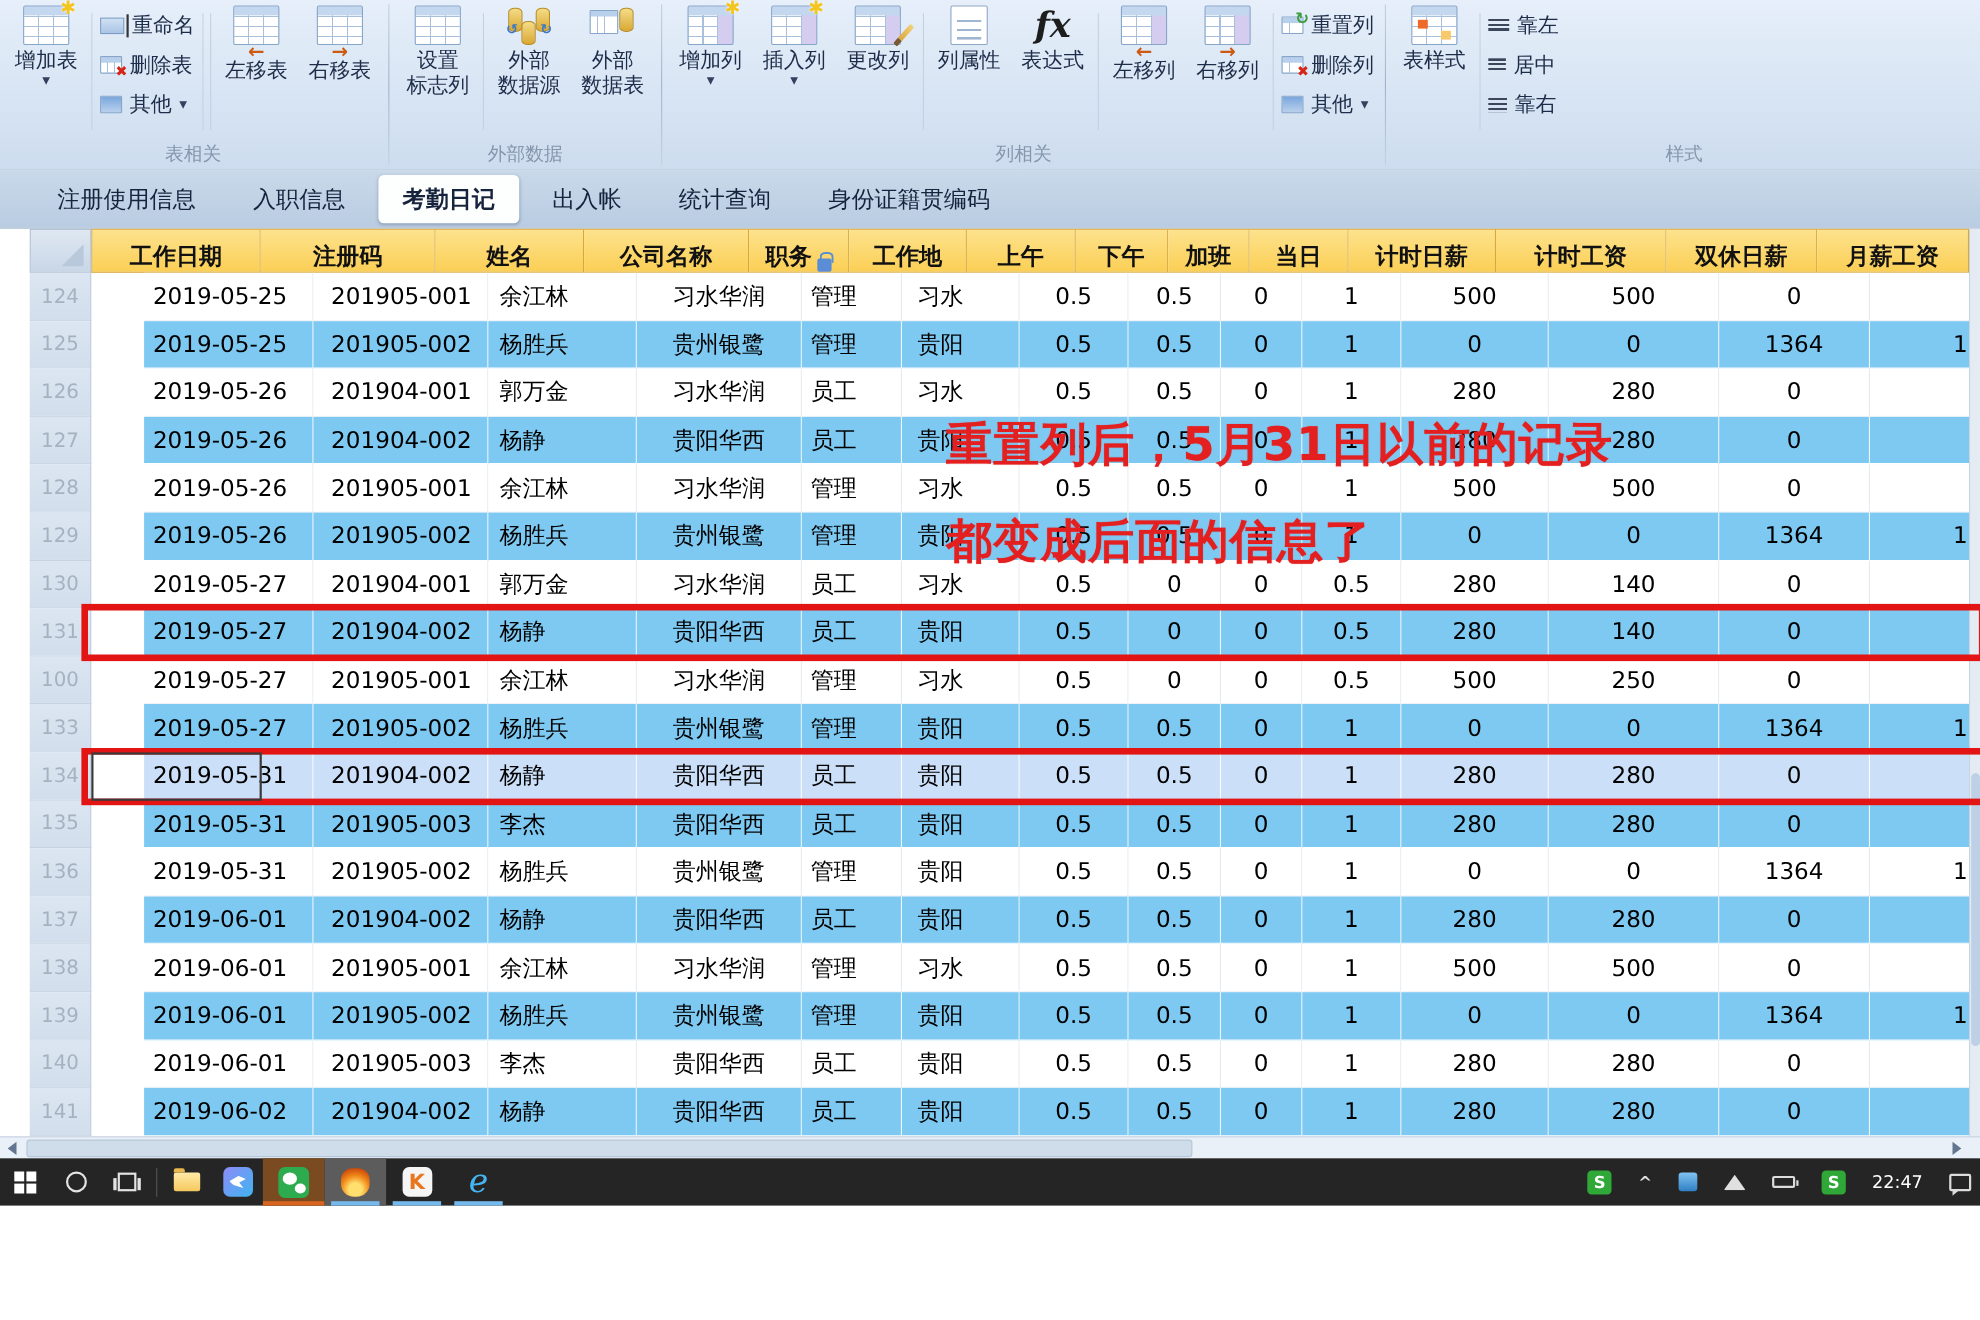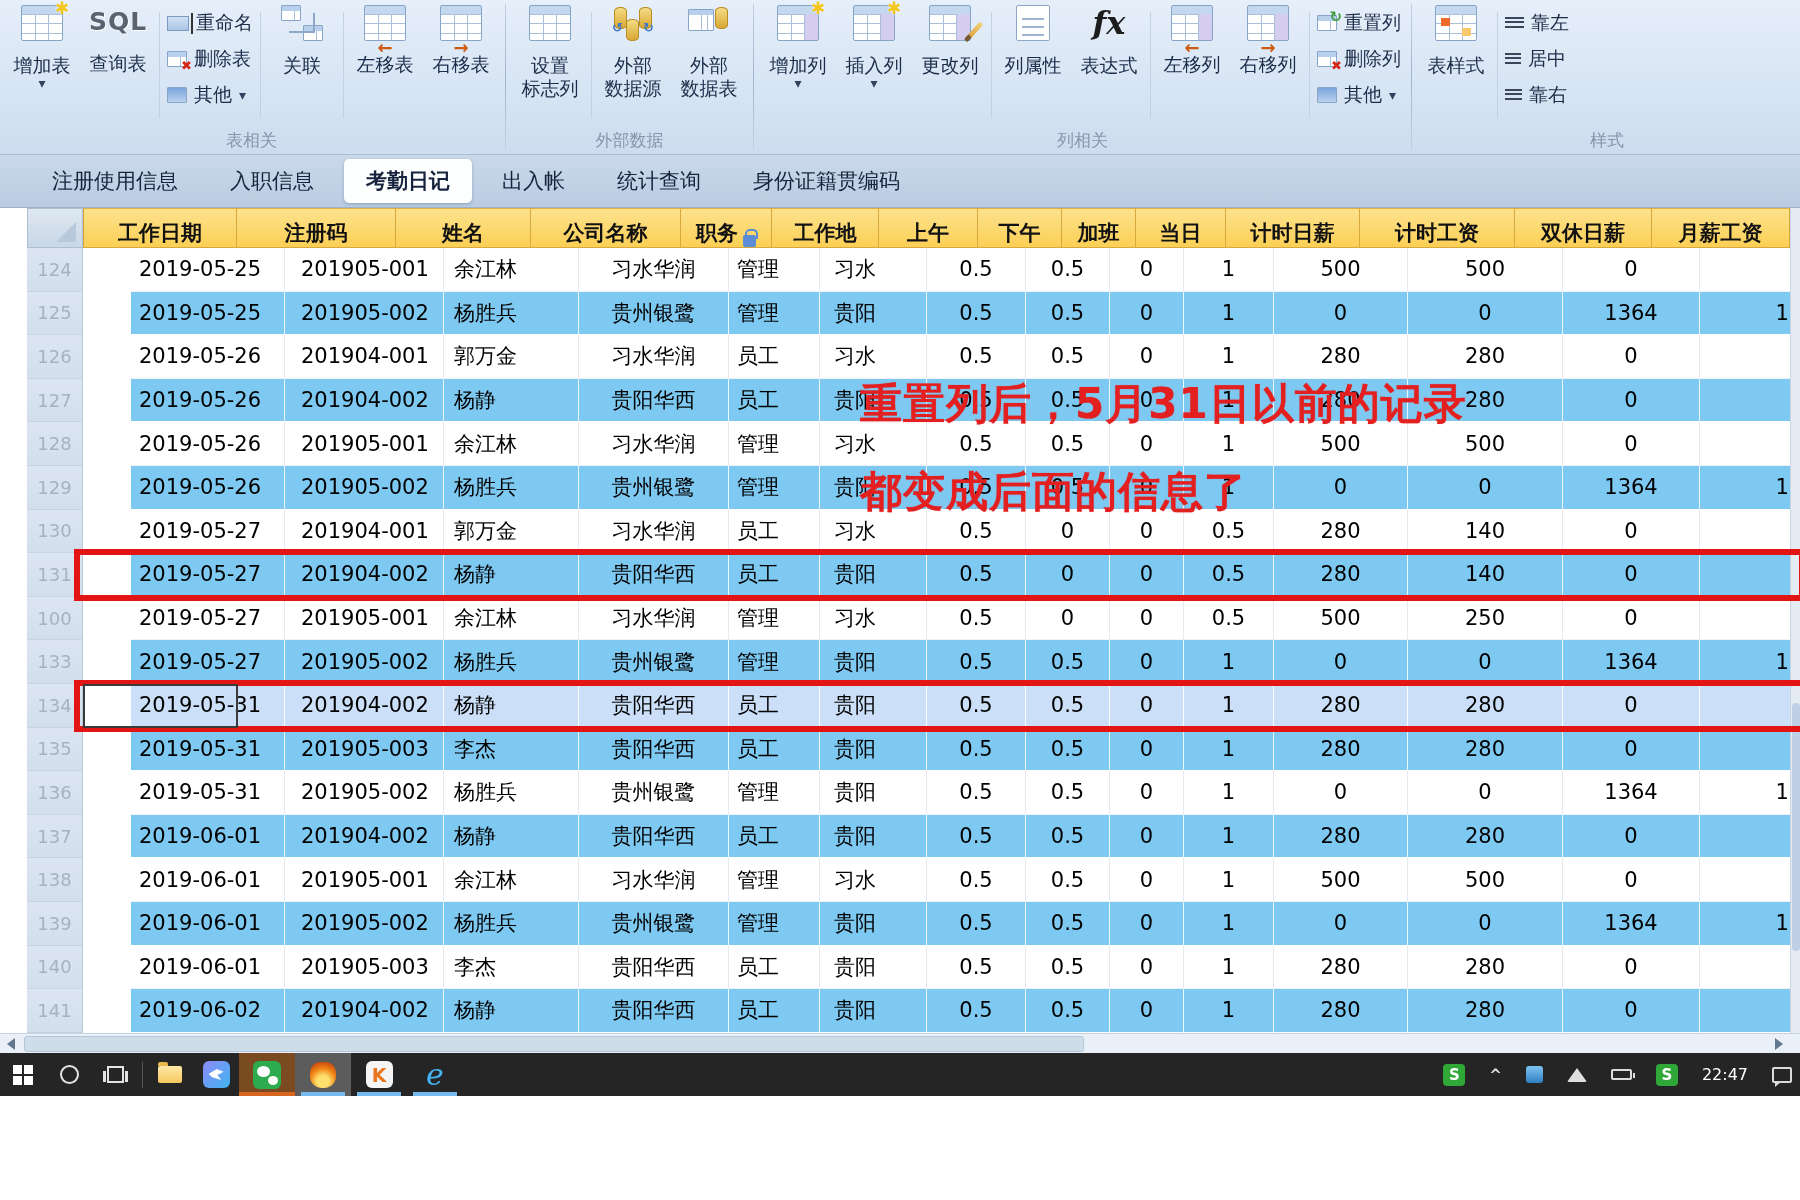--- a/index.html
+++ b/index.html
@@ -11,21 +11,21 @@
   .ribbon { position:absolute; left:0; top:0; width:1800px; height:155px;
     background:linear-gradient(#e6effa,#d4e2f2 70%,#cddcee);
     border-bottom:1px solid #aabfd6; display:flex; }
   .rgroup { display:flex; flex-direction:column; height:100%; }
   .rbtns { flex:1; display:flex; align-items:stretch; padding:2px 4px 0 4px; }
   .rlabel { height:26px; line-height:24px; text-align:center; color:#8596ad; font-size:17px; }
   .gsep { width:1px; background:linear-gradient(#c2d1e2,#9fb4cc,#c2d1e2); margin:4px 2px; }
   .msep { width:1px; background:#c3d2e3; margin:10px 3px; }
   .bb { width:76px; display:flex; flex-direction:column; align-items:center;
         color:#1d2c49; font-size:19px; line-height:23px; padding-top:3px; text-align:center; }
-  .bb .cap { margin-top:13px; }
+  .bb .cap { margin-top:3px; }
   .dd { font-size:14px; color:#33415e; line-height:12px; }
   .stack { display:flex; flex-direction:column; justify-content:flex-start; gap:10px; padding:8px 4px 0 4px; }
   .sb { display:flex; align-items:center; gap:7px; font-size:19px; color:#1d2c49; white-space:nowrap; }
 
   
   .tblic { position:relative; width:42px; height:36px; border:1px solid #87a5c9; border-radius:2px;
     background:
       linear-gradient(#c3d7ef,#c3d7ef) 0 0/100% 8px no-repeat,
       repeating-linear-gradient(to right, transparent 0 12.6px, #a9c0dd 12.6px 13.6px),
       repeating-linear-gradient(to bottom, transparent 0 8.2px, #a9c0dd 8.2px 9.2px),
@@ -210,50 +210,39 @@
 
     <div class="rgroup">
       <div class="rbtns">
         <div class="bb">
           <span class="tblic">
               <span class="ov spark">✱</span>
             </span>
           <span class="cap">增加表</span>
           <span class="dd">▾</span>
         </div>
-        <div class="bb">
-          <span class="txtic">SQL</span>
-          <span class="cap">查询表</span>
-        </div>
         <div class="msep"></div>
         <div class="stack">
           <div class="sb">
             <span class="renic"></span>
             <span>重命名</span>
           </div>
           <div class="sb">
             <span class="stblic">
                 <span class="ov sredx">✖</span>
               </span>
             <span>删除表</span>
           </div>
           <div class="sb">
             <span class="stblic bluefill"></span>
             <span>其他</span>
             <span class="dd">▾</span>
           </div>
         </div>
         <div class="msep"></div>
-        <div class="bb">
-          <span class="relic">
-            <span class="stblic r1"></span>
-              <span class="stblic r2"></span>
-          </span>
-          <span class="cap">关联</span>
-        </div>
         <div class="msep"></div>
         <div class="bb">
           <span class="tblic">
               <span class="ov arrL">←</span>
             </span>
           <span class="cap" style="margin-top:12px">左移表</span>
         </div>
         <div class="bb">
           <span class="tblic">
               <span class="ov arrR">→</span>

